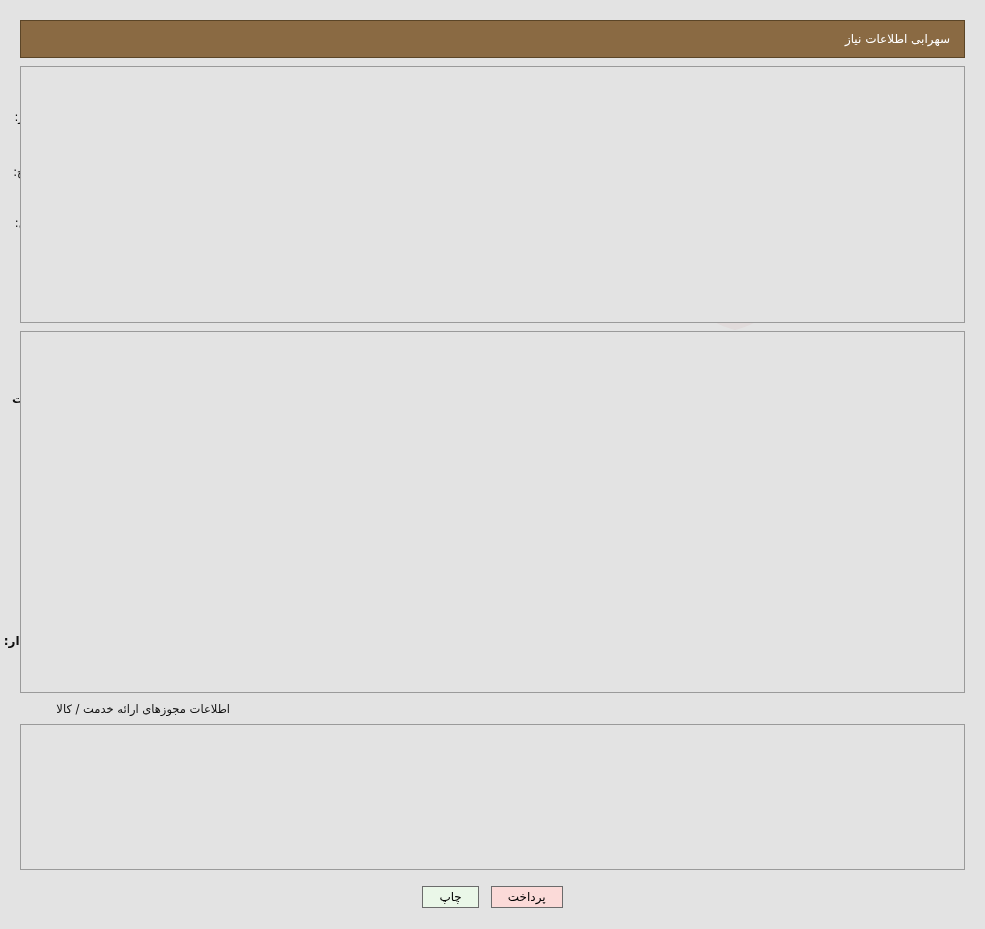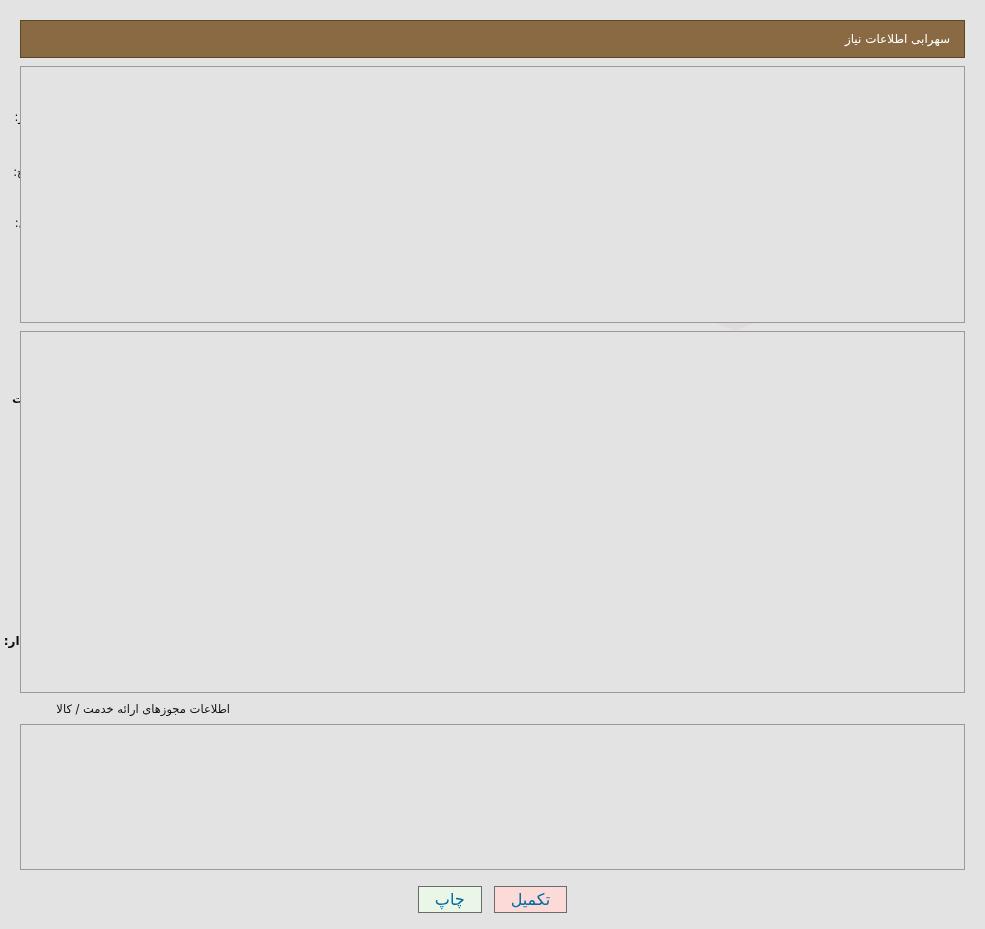--- a/index.html
+++ b/index.html
@@ -231,23 +231,23 @@
   .btnbar {
     position: absolute;
     left: 0; right: 0; top: 886px;
     display: flex;
     justify-content: center;
     gap: 12px;
     z-index: 2;
   }
   .btn {
     border: 1px solid #6b6b6b;
-    font-size: 16px;
+    font-size: 12px;
     padding: 3px 16px;
-    color: #0369a1;
+    color: #000000;
     cursor: pointer;
   }
   .btn.print { background: #eaf7e8; }
   .btn.back  { background: #fbdad8; }
 </style>
 </head>
 <body>
 
 <div class="watermark">
   <svg class="wm-shield" viewBox="0 0 100 110">
@@ -408,15 +408,15 @@
         </td>
         <td>
           <span class="btn-cell">مشاهده مجوز</span>
         </td>
       </tr>
     </tbody>
   </table>
 </div>
 
 <div class="btnbar">
-  <div class="btn back">تکمیل</div>
+  <div class="btn back">پرداخت</div>
   <div class="btn print">چاپ</div>
 </div>
 
 </body></html>

